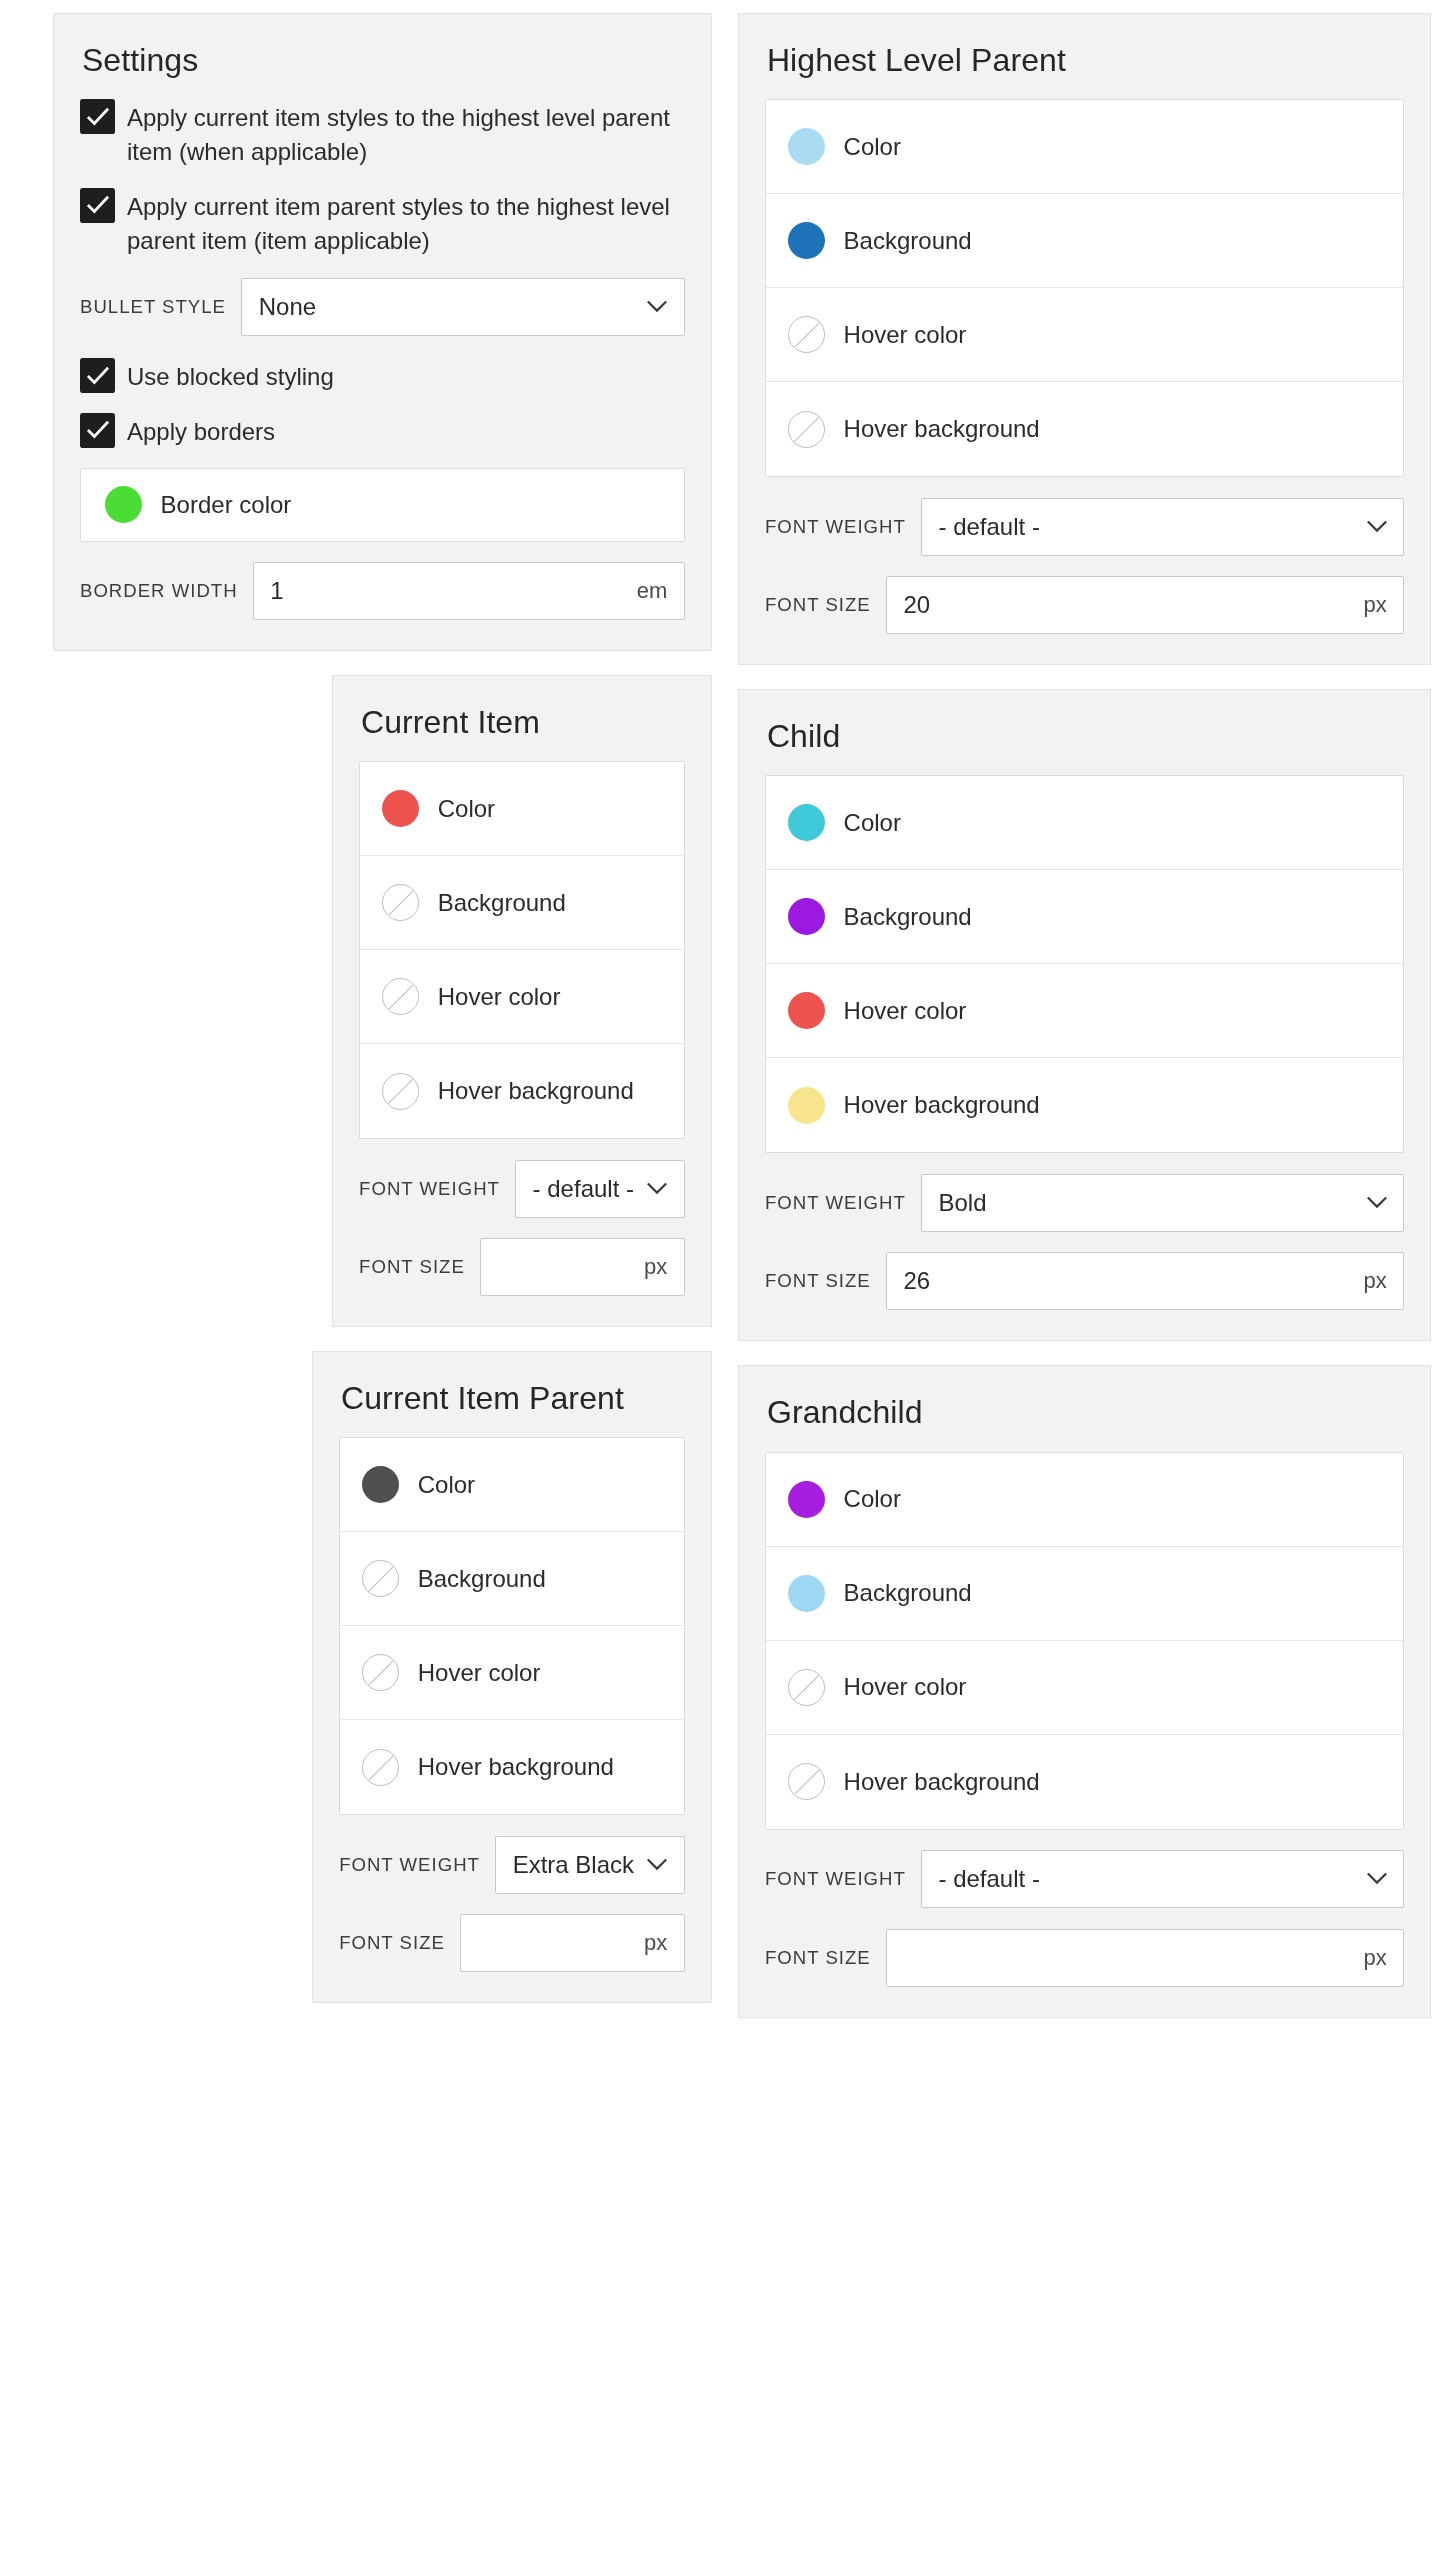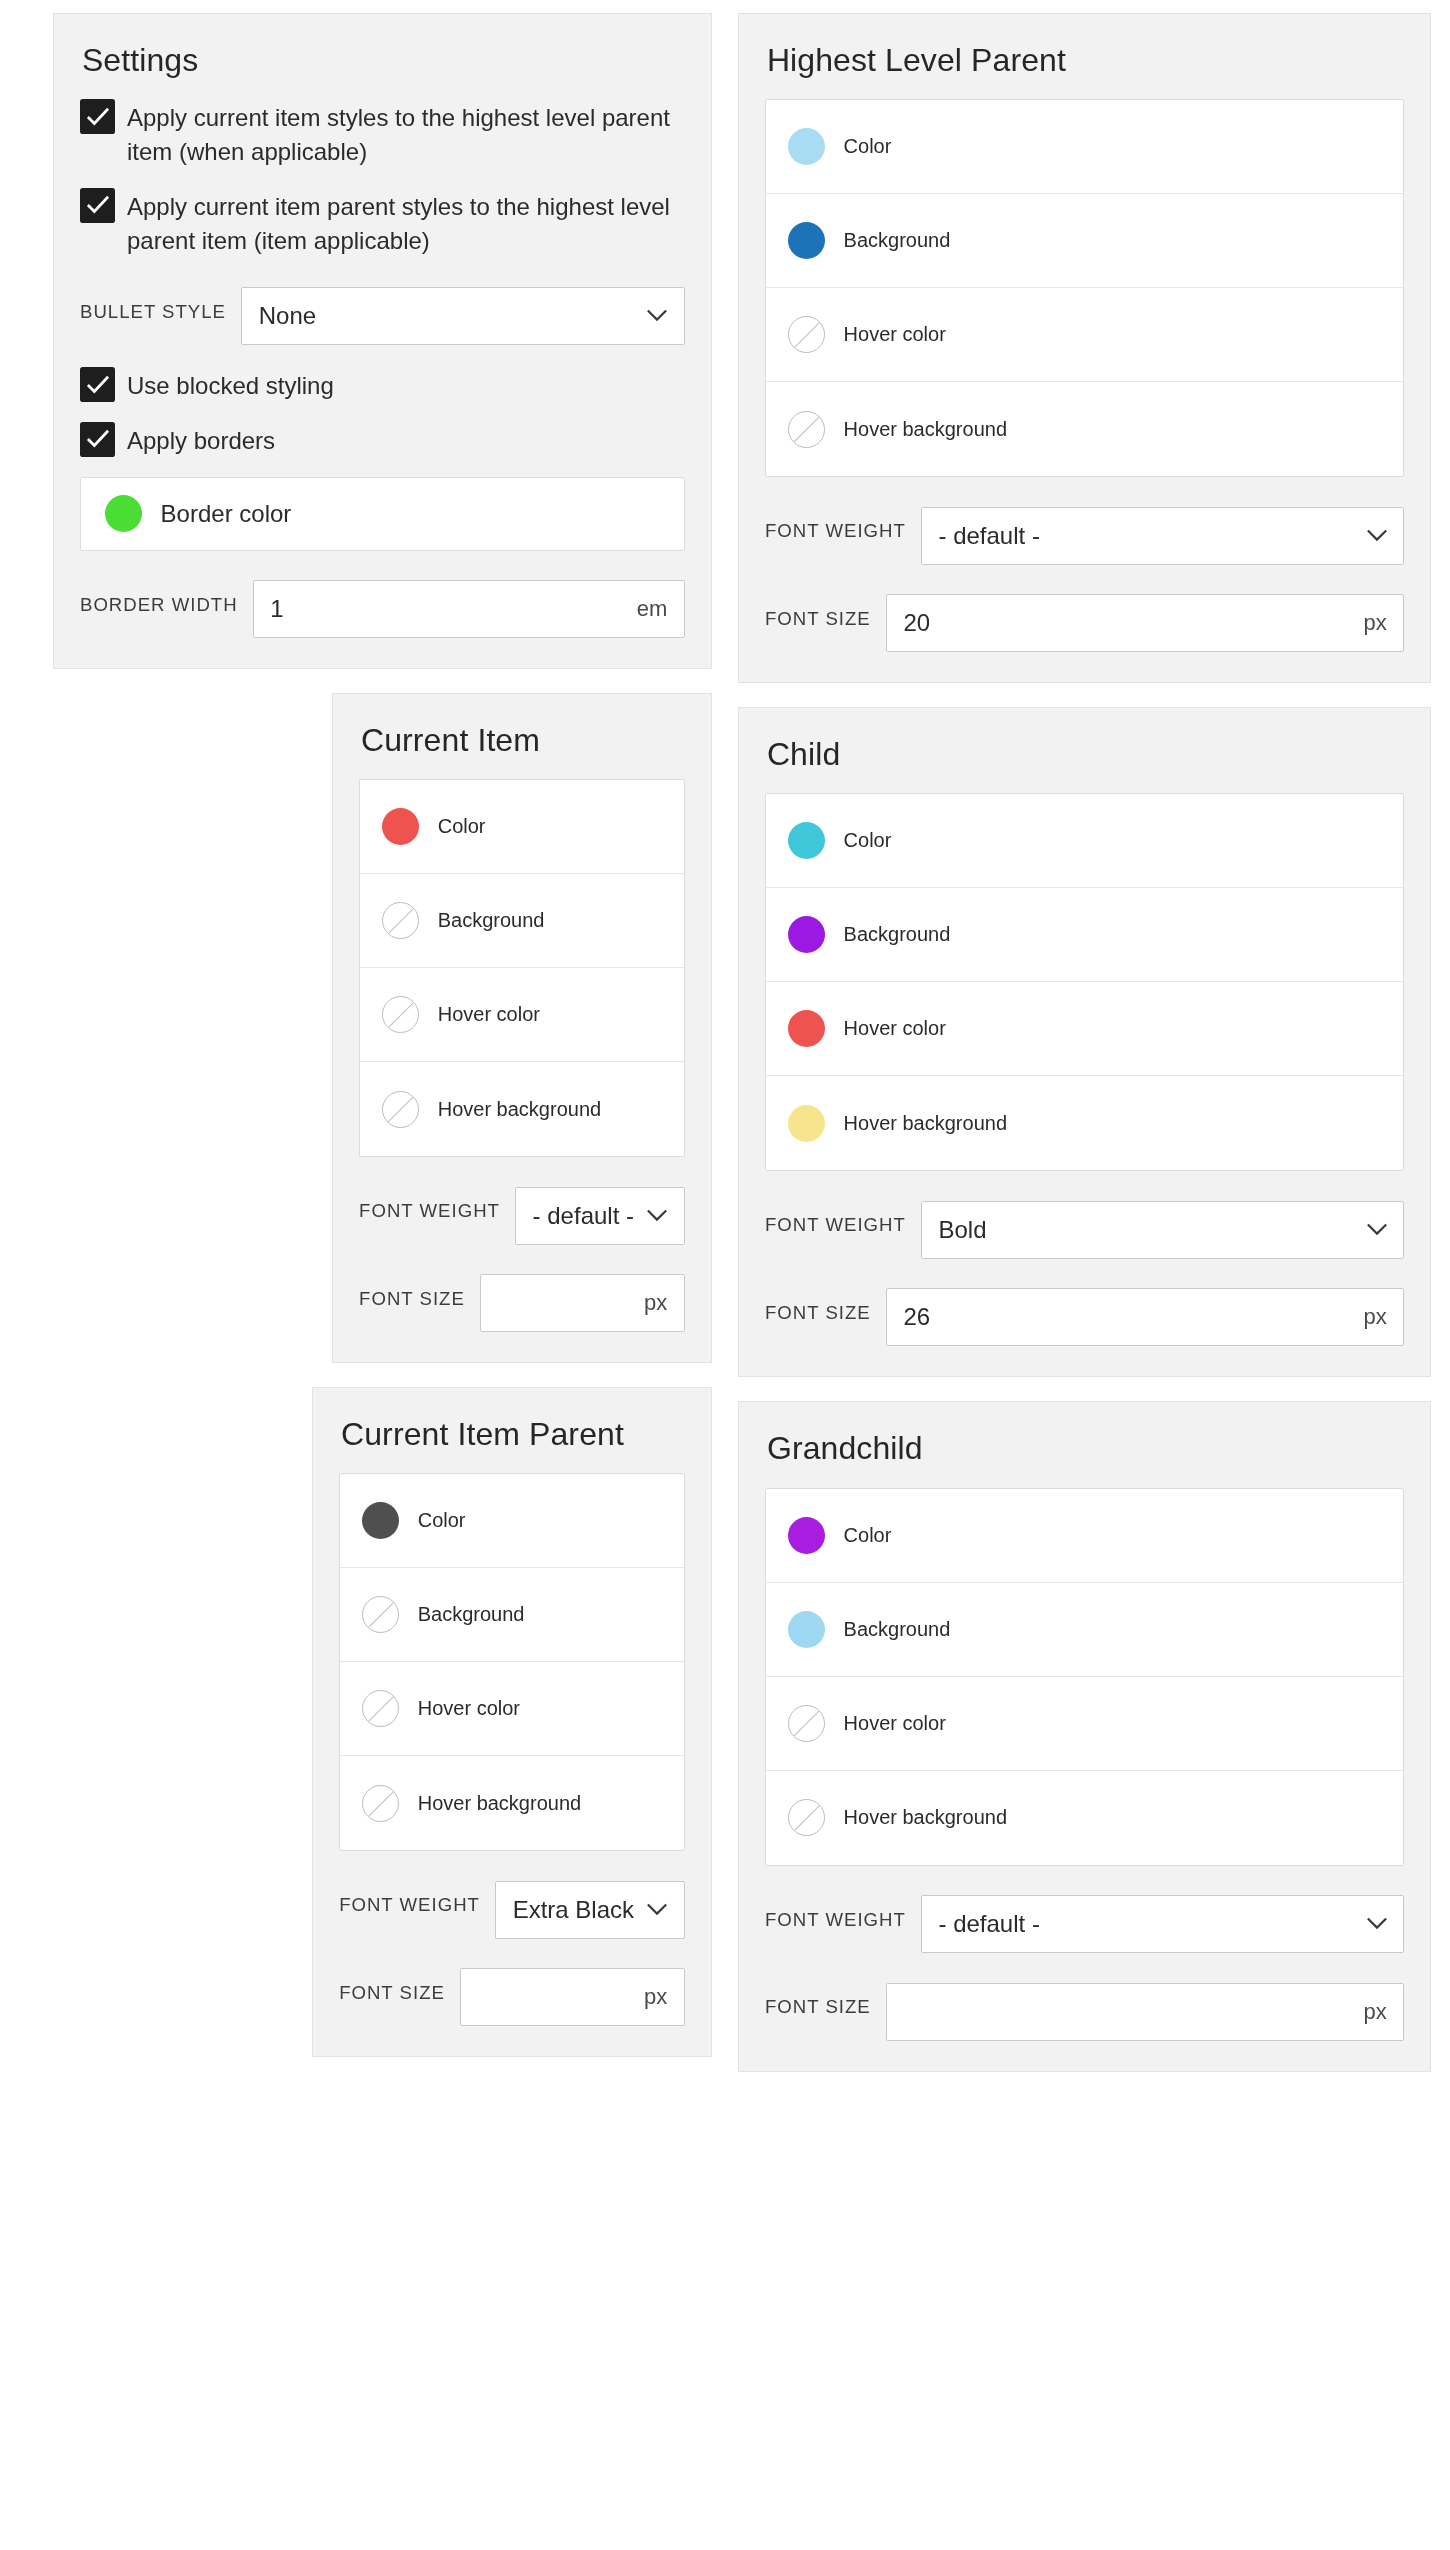--- a/index.html
+++ b/index.html
@@ -75,21 +75,21 @@
     margin: 20.5px 0 0 0;
   }
   .field-label {
     font-size: 18.6px;
     letter-spacing: 1px;
     text-transform: uppercase;
     color: #3c3c3c;
     white-space: nowrap;
     margin-right: 15px;
   }
-  .grow { flex: 1 1 auto; margin-top: 9px; }
+  .grow { flex: 1 1 auto; }
 
   select.control, .select-box {
     -webkit-appearance: none;
     appearance: none;
     background: #ffffff;
     border: 0.9px solid #c9c9c9;
     border-radius: 1.9px;
     height: 58px;
     font-size: 24px;
     font-family: "Liberation Sans", sans-serif;
@@ -142,21 +142,21 @@
     align-items: center;
     gap: 18.6px;
     height: 94px;
     padding: 0 22px;
     border-bottom: 0.9px solid #e6e6e6;
     box-sizing: border-box;
     cursor: pointer;
   }
   .swatch-row:last-child { border-bottom: none; }
   .swatch-row .label {
-    font-size: 20px;
+    font-size: 24px;
     color: #2b2b2b;
   }
   .dot {
     width: 37px;
     height: 37px;
     min-width: 37px;
     border-radius: 50%;
     box-sizing: border-box;
   }
   .dot.empty {

